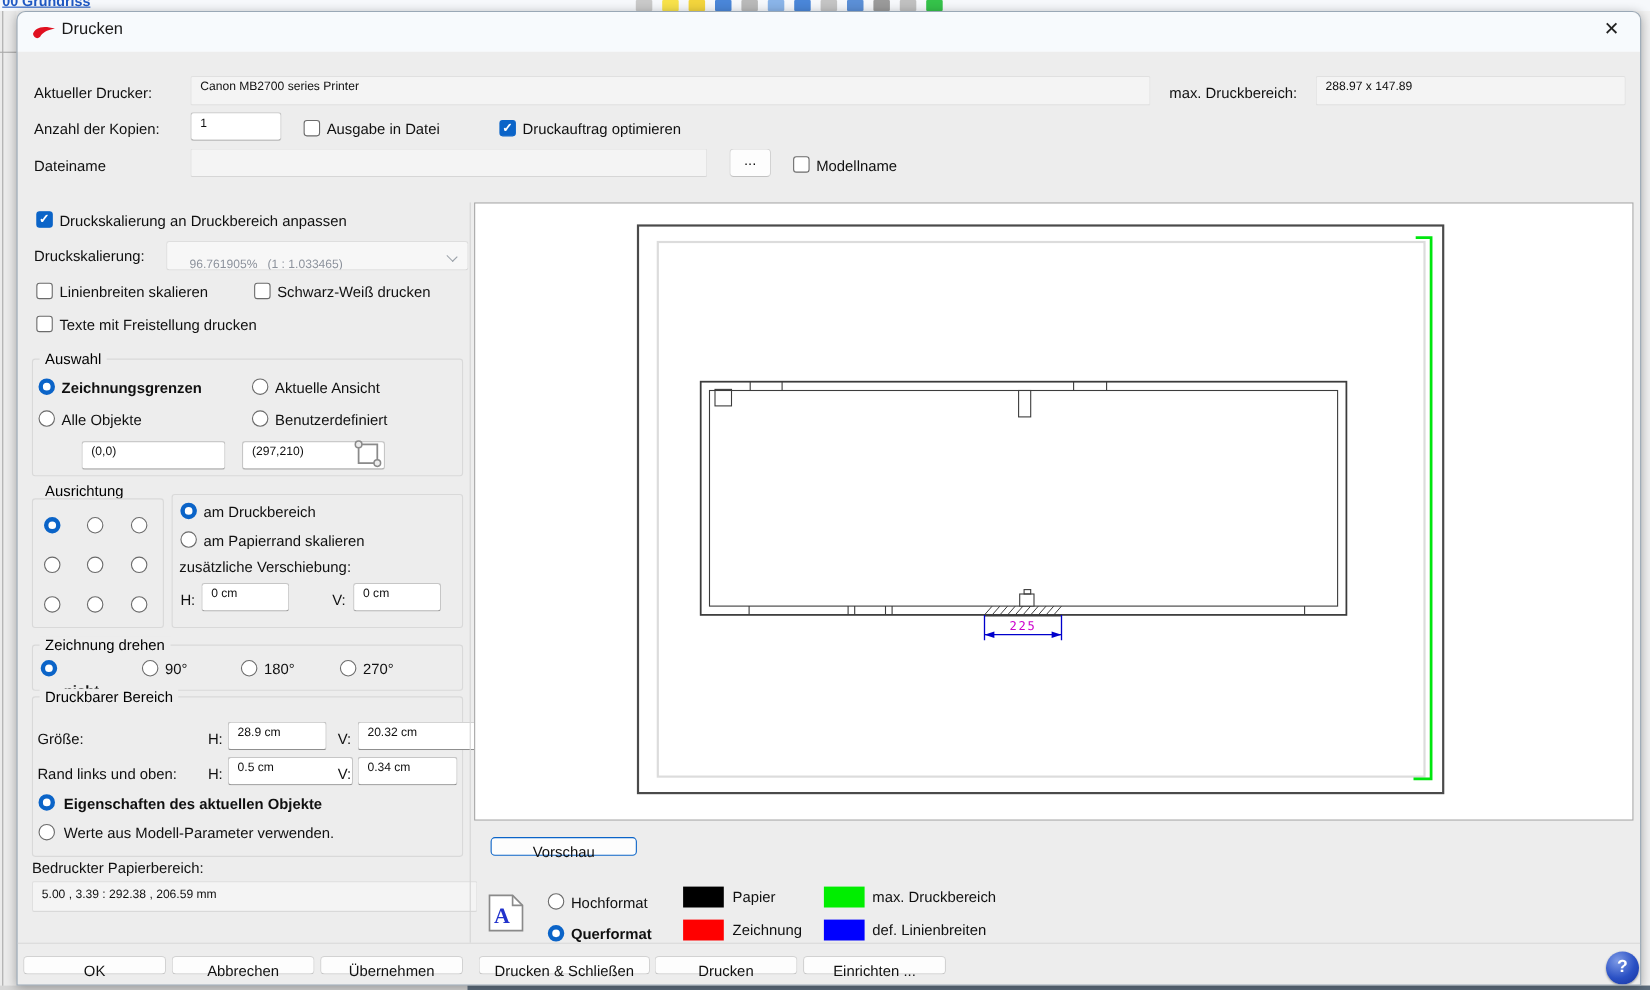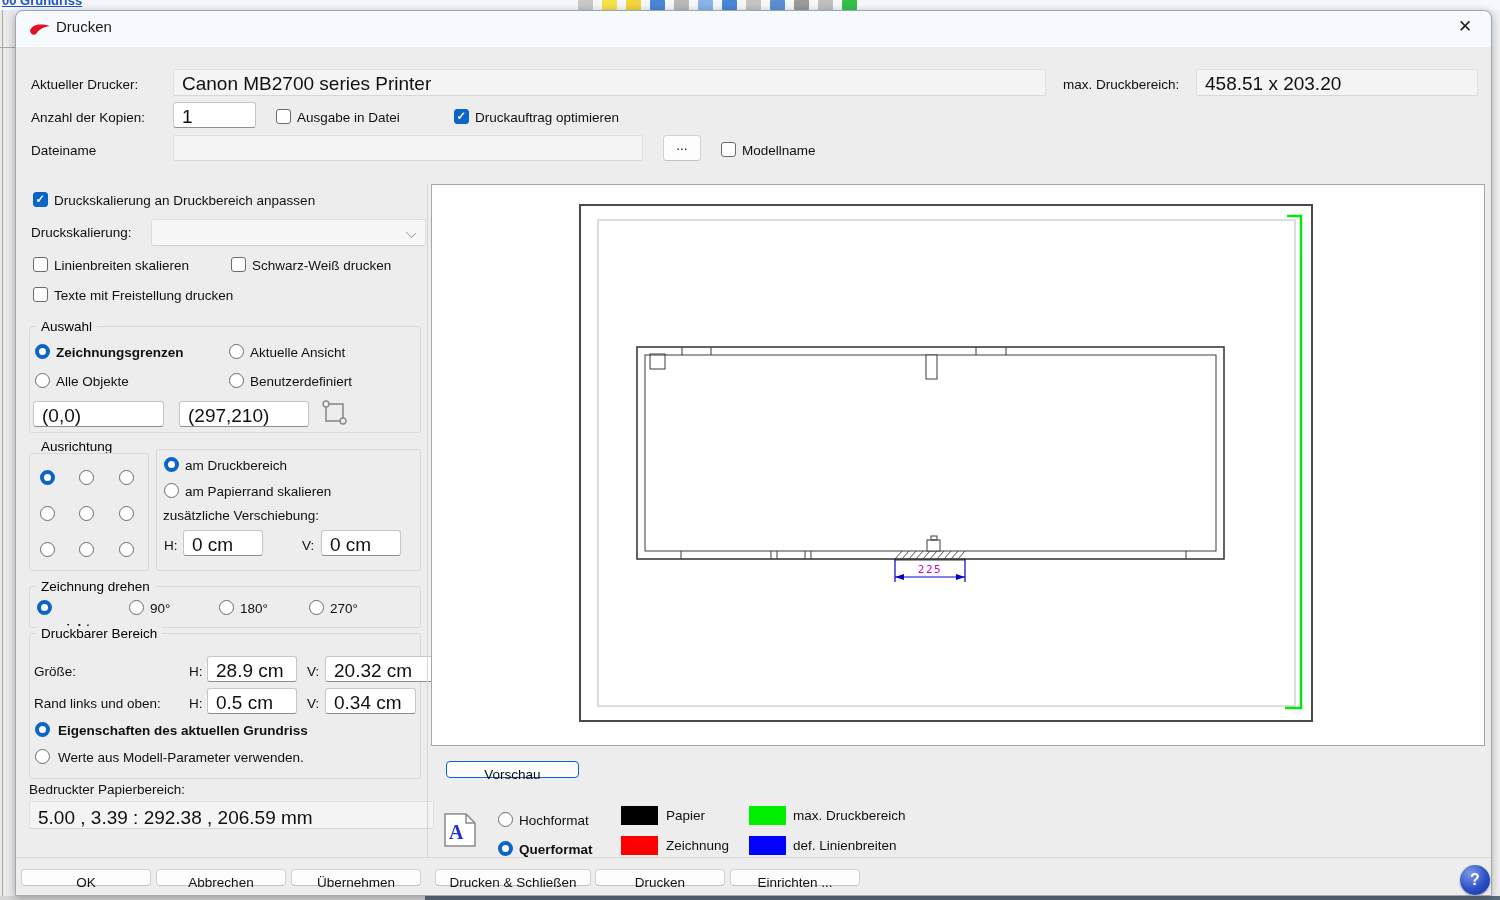--- a/index.html
+++ b/index.html
@@ -16,24 +16,24 @@
   .leftstrip .h { position:absolute; left:0; top:37px; width:15px; height:1px; background:#a8a8a8; }
   .botstrip { left:0; top:896px; width:1500px; height:4px; background:#d6d6d6; }
   .botstrip .dark { position:absolute; left:425px; top:0; width:1075px; height:4px; background:#5e6e7e; }
   
   .dialog { left:15px; top:10px; width:1477px; height:886px; background:#ededed;
             border:1px solid #9aa8b6; border-radius:8px 8px 0 0; box-shadow:0 2px 10px rgba(0,0,0,.3); overflow:hidden; }
   .titlebar { position:absolute; left:0; top:0; width:100%; height:36px; background:#f7fafd; border-radius:8px 8px 0 0; }
   .title { position:absolute; left:40px; top:7px; font-size:15px; color:#1a1a1a; }
   .close { position:absolute; right:14px; top:5px; font-size:17px; color:#222; width:24px; text-align:center; cursor:pointer; }
   .lbl { position:absolute; font-size:13.5px; color:#101010; white-space:nowrap; line-height:16px; }
-  .gray { color:#8c929c; }
+  .gray { color:#8c929c;margin-left:41px; }
   .pre { white-space:pre; }
   .field { position:absolute; background:#fff; border:1px solid #c6c6c6; border-bottom-color:#8f8f8f;
-           border-radius:3px; font-size:19px; color:#101010; padding:3px 8px; white-space:pre; overflow:hidden; }
+           border-radius:3px; font-size:11px; color:#101010; padding:3px 8px; white-space:pre; overflow:hidden; }
   .field.ro { background:#f4f4f4; border:1px solid #e0e0e0; border-bottom-color:#d6d6d6; border-radius:2px; }
   .field.dis { background:#f7f7f7; border:1px solid #dedede; border-bottom-color:#d4d4d4; color:#8c929c; }
   .chev { position:absolute; right:10px; top:9px; width:8px; height:8px; border-right:1.6px solid #9aa0a8; border-bottom:1.6px solid #9aa0a8; transform:rotate(45deg) scale(1,.8); }
   .gb { position:absolute; border:1px solid #d9d9d9; border-radius:3px; }
   .gb-t { position:absolute; background:#ededed; padding:0 5px; font-size:13.5px; white-space:nowrap; }
   .cb { position:absolute; width:15px; height:15px; border:1px solid #6b6b6b; border-radius:3px; background:#fff; }
   .cb.on { background:#0b64c8; border-color:#0b64c8; }
   .cb.on::after { content:"✓"; position:absolute; left:1.5px; top:-1px; color:#fff; font-size:11.5px; font-weight:bold; }
   .rd { position:absolute; width:15px; height:15px; border:1px solid #6b6b6b; border-radius:50%; background:#fff; }
   .rd.on { border:4.5px solid #0b64c8; }
@@ -82,21 +82,21 @@
     <svg class="abs" style="left:13px;top:11px" width="23" height="15" viewBox="0 0 23 15">
       <path d="M1,9 C2.5,3.5 9,0.5 21,4 C13,5.5 9.5,8 7.5,11.5 C5,14 1.8,12.5 1,9 Z" fill="#e01020"></path>
     </svg>
     <span class="title">Drucken</span>
     <span class="close">✕</span>
   </div>
 
   <span class="lbl" style="left:15px;top:66px">Aktueller Drucker:</span>
   <div class="field ro" style="left:157px;top:58px;width:873px;height:27px">Canon MB2700 series Printer</div>
   <span class="lbl" style="left:1047px;top:66px">max. Druckbereich:</span>
-  <div class="field ro" style="left:1180px;top:58px;width:282px;height:27px">458.51 x 203.20</div>
+  <div class="field ro" style="left:1180px;top:58px;width:282px;height:27px">288.97 x 147.89</div>
 
   <span class="lbl" style="left:15px;top:99px">Anzahl der Kopien:</span>
   <div class="field" style="left:157px;top:91px;width:83px;height:26px">1</div>
   <span class="cb" style="left:260px;top:98px"></span>
   <span class="lbl" style="left:281px;top:99px">Ausgabe in Datei</span>
   <span class="cb on" style="left:438px;top:98px"></span>
   <span class="lbl" style="left:459px;top:99px">Druckauftrag optimieren</span>
 
   <span class="lbl" style="left:15px;top:132px">Dateiname</span>
   <div class="field ro" style="left:157px;top:124px;width:470px;height:26px"></div>
@@ -171,25 +171,25 @@
 
   <div class="gb" style="left:13px;top:622px;width:392px;height:146px"></div>
   <span class="gb-t" style="left:20px;top:615px">Druckbarer Bereich</span>
   <span class="lbl" style="left:18px;top:653px">Größe:</span>
   <span class="lbl" style="left:173px;top:653px">H:</span>
   <div class="field" style="left:191px;top:645px;width:90px;height:26px">28.9 cm</div>
   <span class="lbl" style="left:291px;top:653px">V:</span>
   <div class="field" style="left:309px;top:645px;width:109px;height:26px">20.32 cm</div>
   <span class="lbl" style="left:18px;top:685px">Rand links und oben:</span>
   <span class="lbl" style="left:173px;top:685px">H:</span>
-  <div class="field" style="left:191px;top:677px;width:90px;height:26px">0.5 cm</div>
+  <div class="field" style="left:191px;top:677px;width:114px;height:26px">0.5 cm</div>
   <span class="lbl" style="left:291px;top:685px">V:</span>
   <div class="field" style="left:309px;top:677px;width:91px;height:26px">0.34 cm</div>
   <span class="rd on" style="left:19px;top:711px"></span>
-  <span class="lbl" style="left:42px;top:712px;font-weight:bold">Eigenschaften des aktuellen Grundriss</span>
+  <span class="lbl" style="left:42px;top:712px;font-weight:bold">Eigenschaften des aktuellen Objekte</span>
   <span class="rd" style="left:19px;top:738px"></span>
   <span class="lbl" style="left:42px;top:739px">Werte aus Modell-Parameter verwenden.</span>
 
   <span class="lbl" style="left:13px;top:771px">Bedruckter Papierbereich:</span>
   <div class="field ro" style="left:13px;top:790px;width:405px;height:28px;padding-top:5px">5.00 , 3.39 : 292.38 , 206.59 mm</div>
 
   <div class="vline"></div>
   <div class="hline"></div>
 
   <div class="preview-panel">

